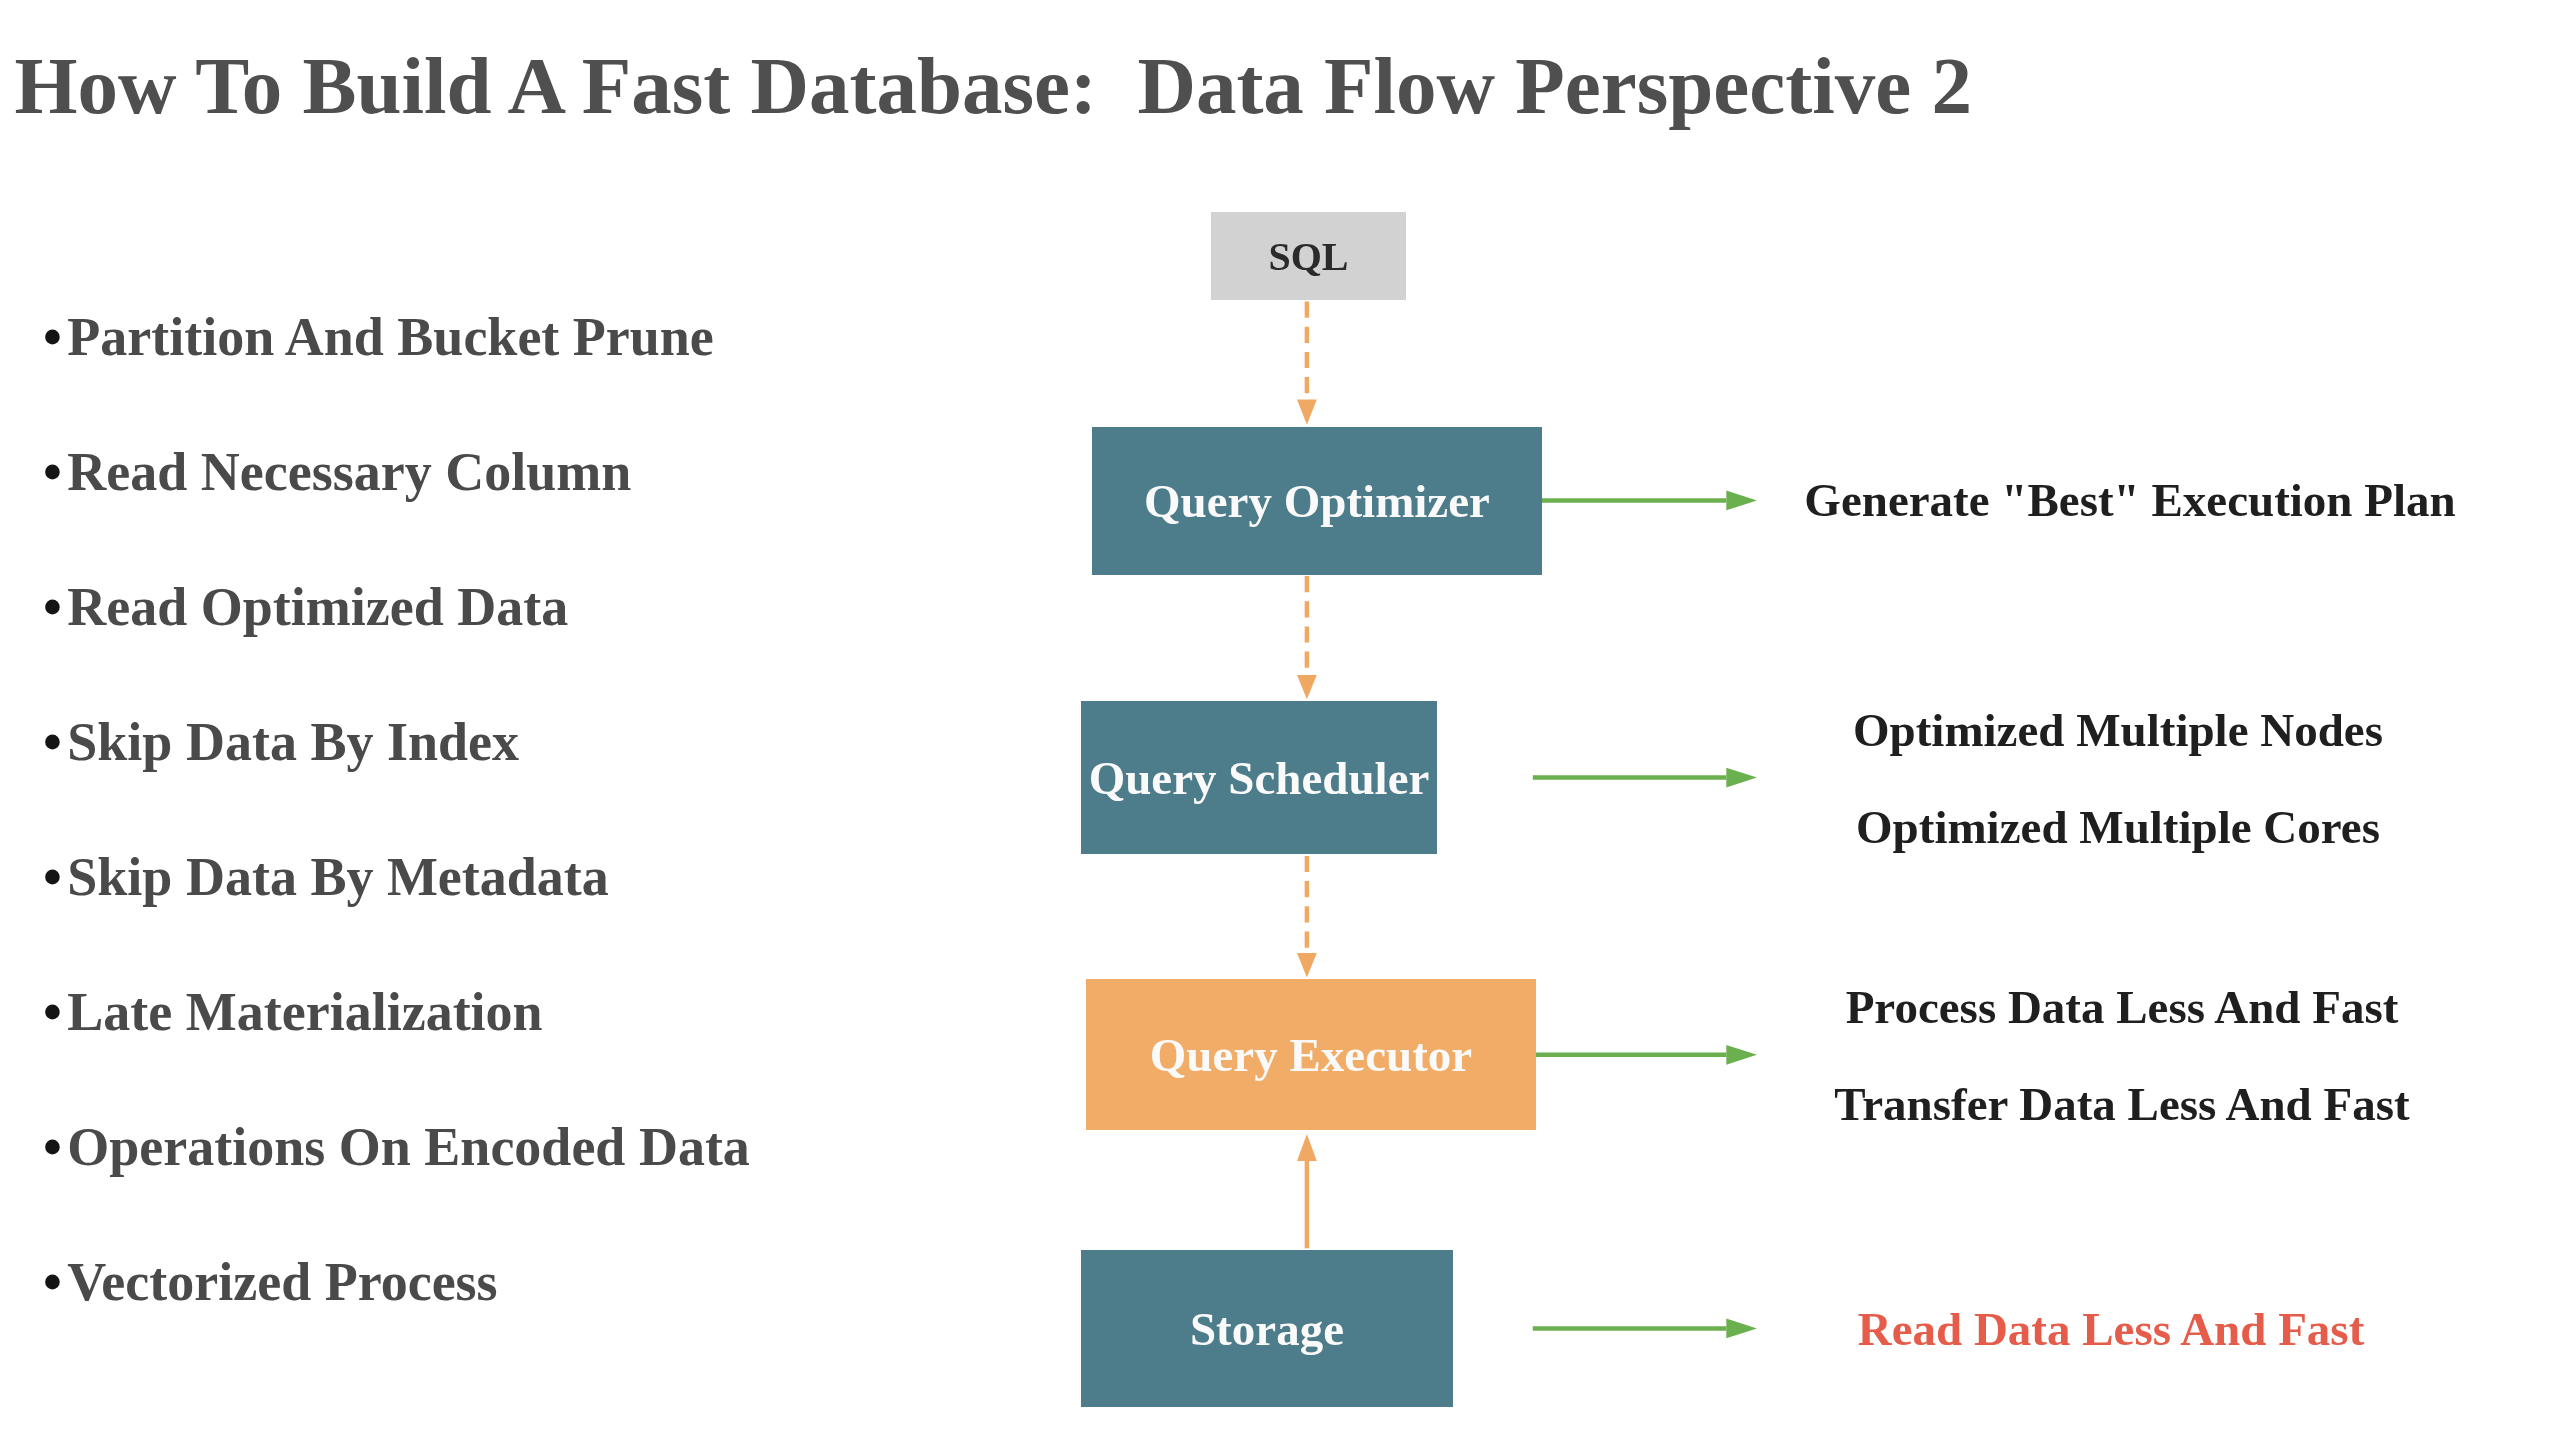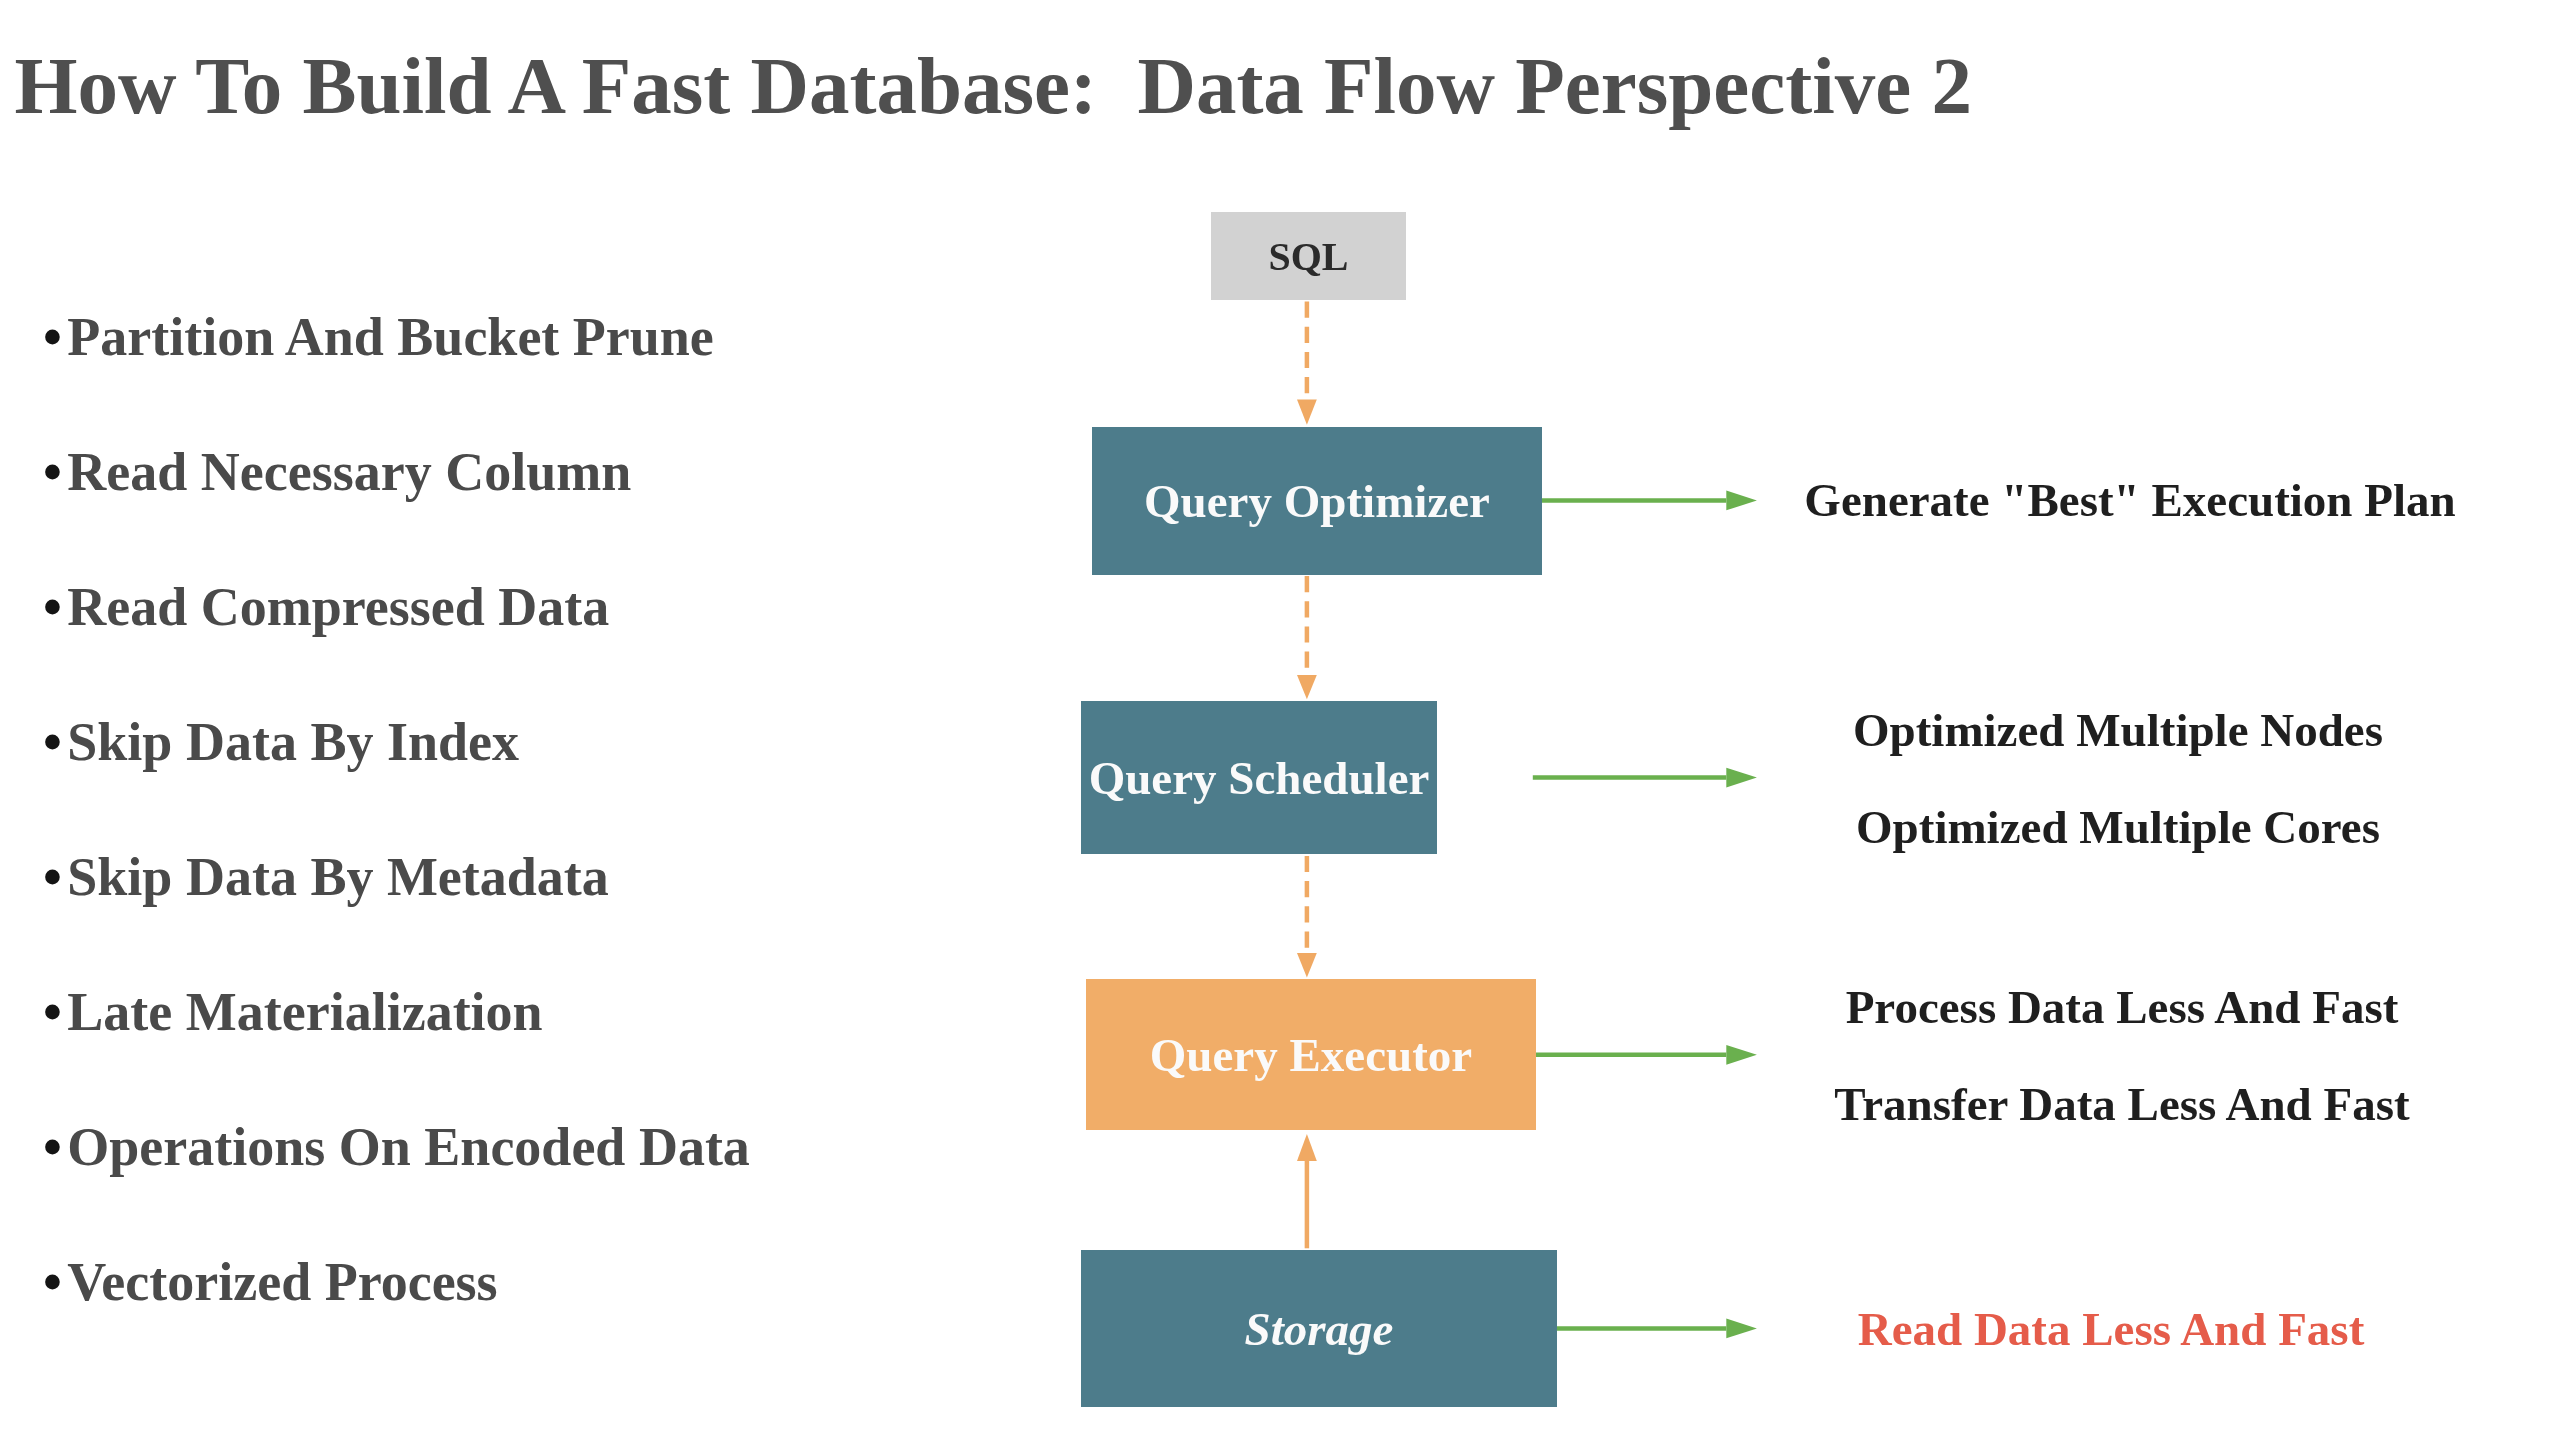--- a/index.html
+++ b/index.html
@@ -51,21 +51,21 @@
     justify-content: center;
     text-align: center;
   }
   .node-label { font-size: 47px; color: var(--box-label-light); white-space: nowrap; }
 
   #node-sql       { left: 1211px; top: 212px;  width: 195px; height: 88px;  background: var(--gray-box); }
   #node-sql .node-label { color: var(--sql-label); font-size: 40px; }
   #node-optimizer { left: 1081px; top: 427px;  width: 450px; height: 148px; background: var(--teal-box); margin-left: 11px; }
   #node-scheduler { left: 1081px; top: 701px;  width: 356px; height: 153px; background: var(--teal-box); }
   #node-executor  { left: 1086px; top: 979px; width: 450px; height: 151px; background: var(--orange-box); }
-  #node-storage   { left: 1081px; top: 1250px; width: 476px; height: 157px; background: var(--teal-box); font-style: italic; }
+  #node-storage   { left: 1081px; top: 1250px; width: 372px; height: 157px; background: var(--teal-box); }
 
   
   #arrow-layer { position: absolute; left: 0; top: 0; width: 2576px; height: 1431px; pointer-events: none; }
   .dash-line  { stroke: var(--arrow-orange); stroke-width: 5; stroke-dasharray: 18 10; fill: none; }
   .solid-line { stroke: var(--arrow-orange); stroke-width: 5; fill: none; }
   .orange-head { fill: var(--arrow-orange); stroke: none; }
   .green-line { stroke: var(--arrow-green); stroke-width: 5; fill: none; }
   .green-head { fill: var(--arrow-green); stroke: none; }
 
   
@@ -101,21 +101,21 @@
     <div class="bullet-item">
       <span class="bullet-marker">•</span>
       <span class="bullet-text">Partition And Bucket Prune</span>
     </div>
     <div class="bullet-item">
       <span class="bullet-marker">•</span>
       <span class="bullet-text">Read Necessary Column</span>
     </div>
     <div class="bullet-item">
       <span class="bullet-marker">•</span>
-      <span class="bullet-text">Read Compressed Data</span>
+      <span class="bullet-text">Read Optimized Data</span>
     </div>
     <div class="bullet-item">
       <span class="bullet-marker">•</span>
       <span class="bullet-text">Skip Data By Index</span>
     </div>
     <div class="bullet-item">
       <span class="bullet-marker">•</span>
       <span class="bullet-text">Skip Data By Metadata</span>
     </div>
     <div class="bullet-item">

